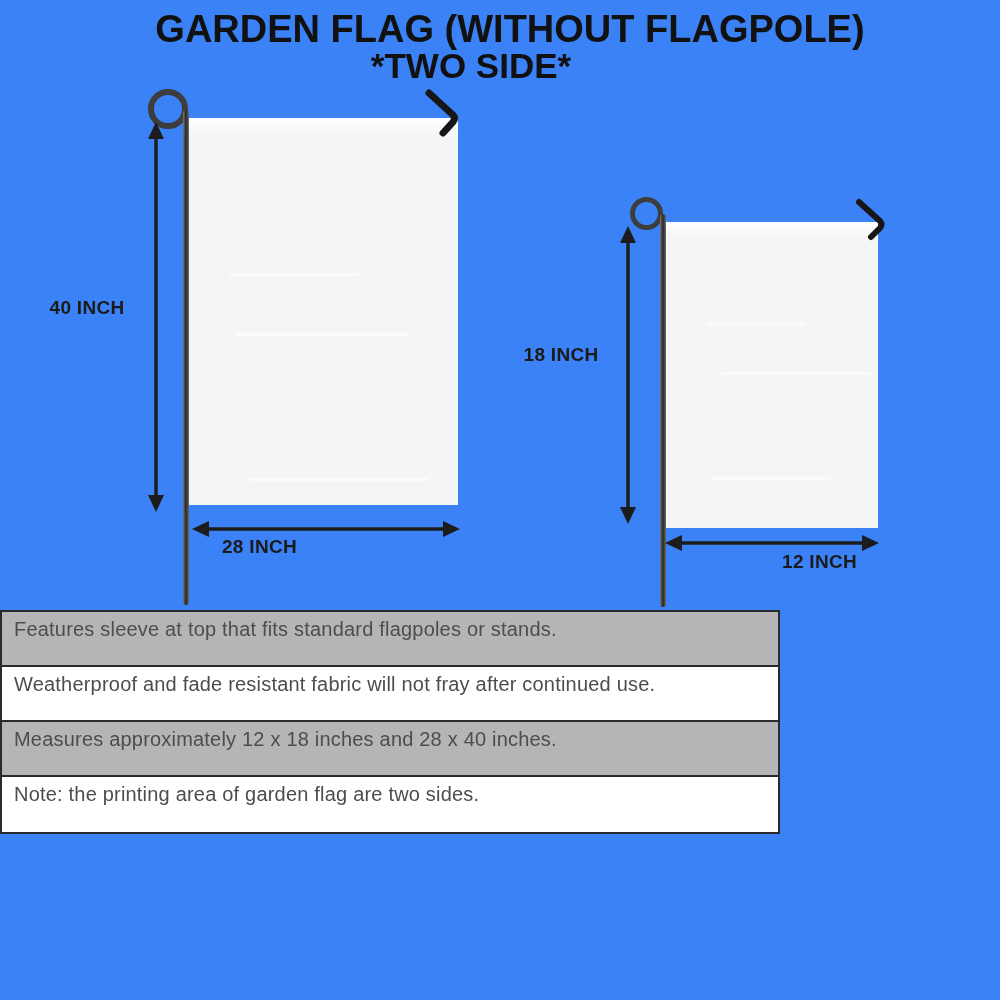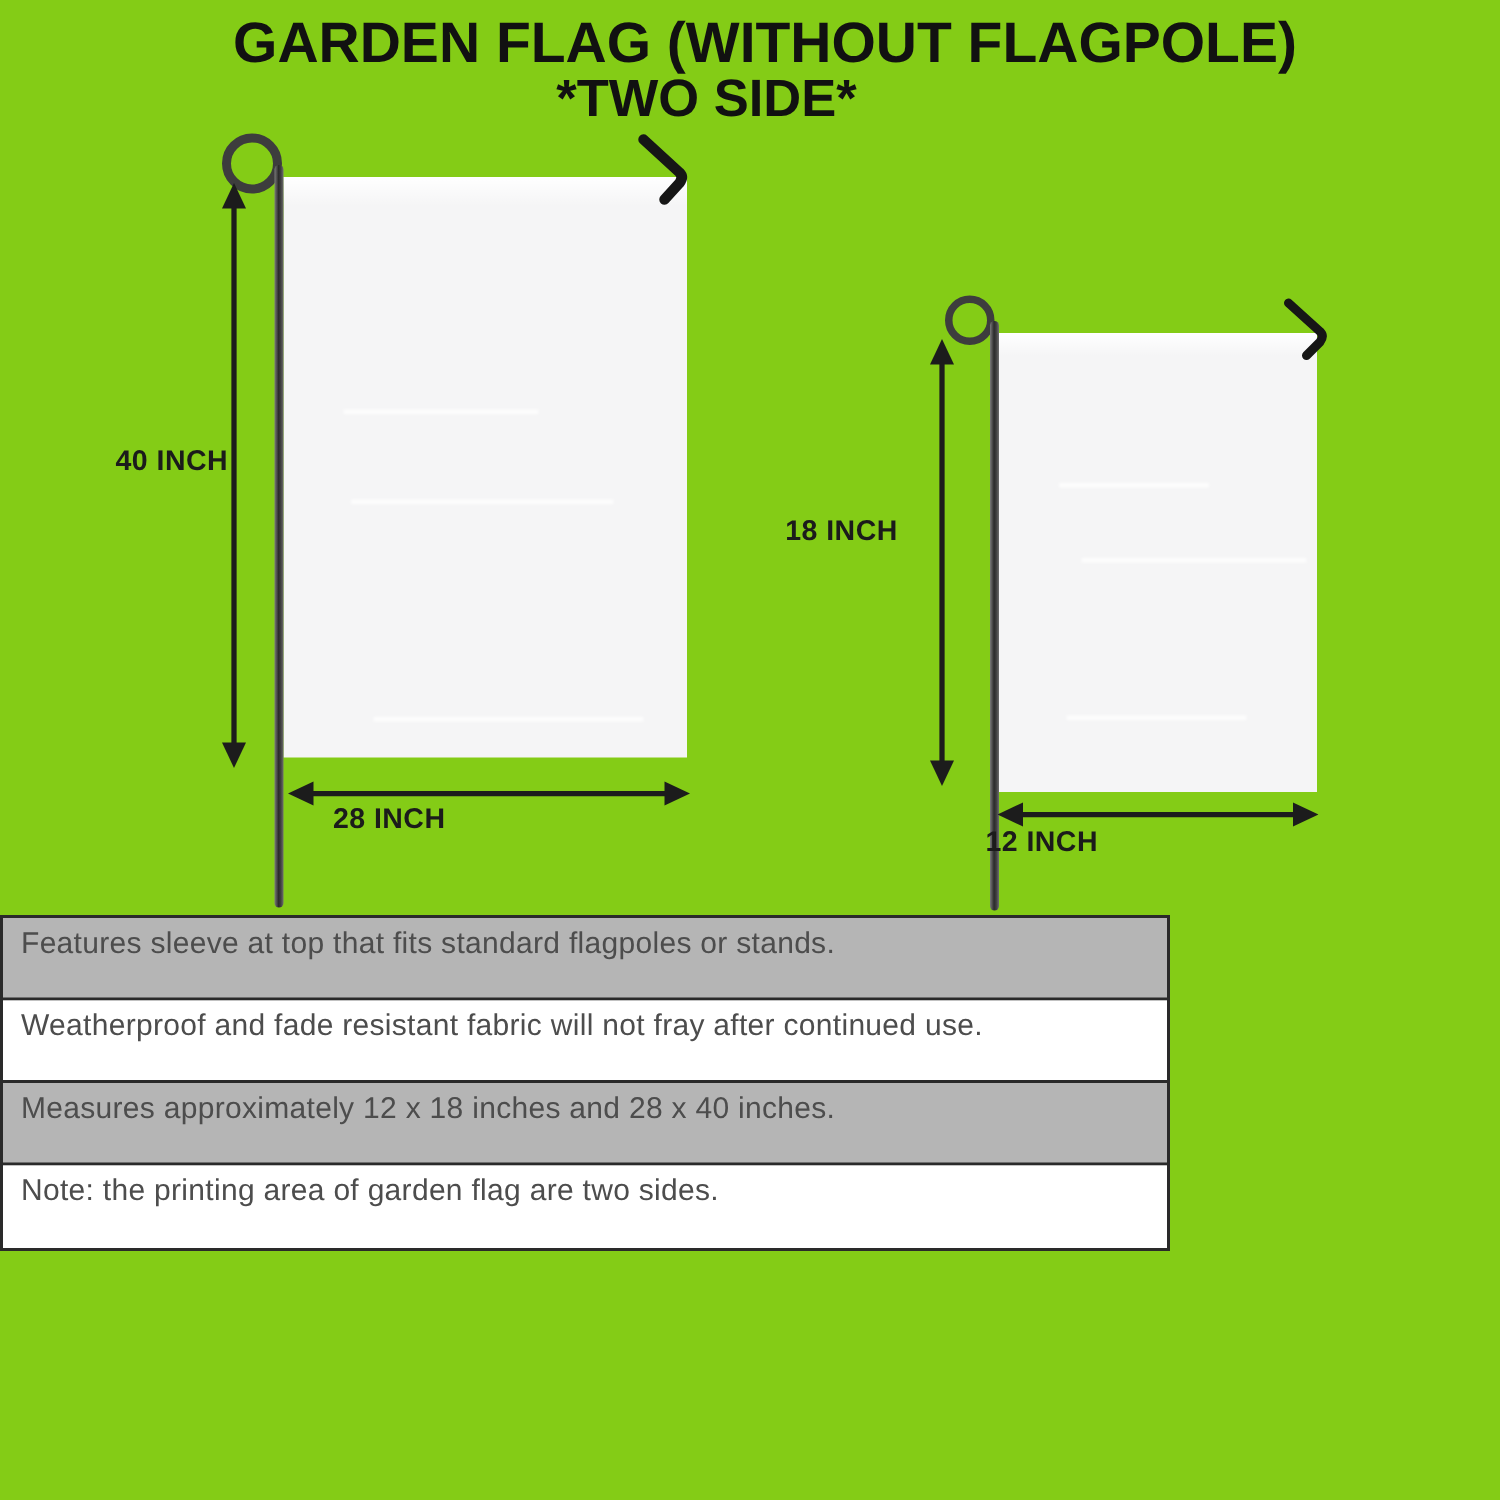--- a/index.html
+++ b/index.html
@@ -3,21 +3,21 @@
 <meta charset="utf-8">
 <style>
   * { margin: 0; padding: 0; box-sizing: border-box; }
   html, body { background: #ffffff; }
   body { font-family: "Liberation Sans", sans-serif; }
 
   .canvas {
     position: relative;
     width: 1000px;
     height: 1000px;
-    background: #84cc16;
+    background: #3b82f6;
     overflow: hidden;
     text-decoration: underline;
   }
 
   
   .title-line {
     position: absolute;
     width: 100%;
     text-align: center;
     font-weight: 800;
@@ -106,21 +106,21 @@
 
     <svg class="hook-svg" style="left:424px; top:88px;" width="42" height="52" viewBox="0 0 42 52">
       <path d="M5 5 L29 27 Q32 30 29 34 L19 45" fill="none" stroke="#161616" stroke-width="7" stroke-linecap="round" stroke-linejoin="round"></path>
     </svg>
 
     <svg class="arrow-svg" style="left:142px; top:122px;" width="28" height="390" viewBox="0 0 28 390">
       <line x1="14" y1="12" x2="14" y2="378" stroke="#1c1c1c" stroke-width="3.5"></line>
       <polygon points="14,0 6,17 22,17" fill="#1c1c1c"></polygon>
       <polygon points="14,390 6,373 22,373" fill="#1c1c1c"></polygon>
     </svg>
-    <div class="dim-label" style="left:42px; top:297px; width:110px; text-align:right;">40 INCH</div>
+    <div class="dim-label" style="left:32px; top:297px; width:110px; text-align:center;">40 INCH</div>
 
     <svg class="arrow-svg" style="left:192px; top:515px;" width="268" height="28" viewBox="0 0 268 28">
       <line x1="12" y1="14" x2="256" y2="14" stroke="#1c1c1c" stroke-width="3.5"></line>
       <polygon points="0,14 17,6 17,22" fill="#1c1c1c"></polygon>
       <polygon points="268,14 251,6 251,22" fill="#1c1c1c"></polygon>
     </svg>
     <div class="dim-label" style="left:222px; top:536px; width:200px; text-align:left;">28 INCH</div>
   </div>
 
   <div>
@@ -143,21 +143,21 @@
       <polygon points="14,0 6,17 22,17" fill="#1c1c1c"></polygon>
       <polygon points="14,298 6,281 22,281" fill="#1c1c1c"></polygon>
     </svg>
     <div class="dim-label" style="left:506px; top:344px; width:110px; text-align:center;">18 INCH</div>
 
     <svg class="arrow-svg" style="left:665px; top:529px;" width="214" height="28" viewBox="0 0 214 28">
       <line x1="12" y1="14" x2="202" y2="14" stroke="#1c1c1c" stroke-width="3.5"></line>
       <polygon points="0,14 17,6 17,22" fill="#1c1c1c"></polygon>
       <polygon points="214,14 197,6 197,22" fill="#1c1c1c"></polygon>
     </svg>
-    <div class="dim-label" style="left:657px; top:551px; width:200px; text-align:left;">12 INCH</div>
+    <div class="dim-label" style="left:657px; top:551px; width:200px; text-align:right;">12 INCH</div>
   </div>
 
   <div class="features">
     <div class="feature-row">
       <span>Features sleeve at top that fits standard flagpoles or stands.</span>
     </div>
     <div class="feature-row">
       <span>Weatherproof and fade resistant fabric will not fray after continued use.</span>
     </div>
     <div class="feature-row">

